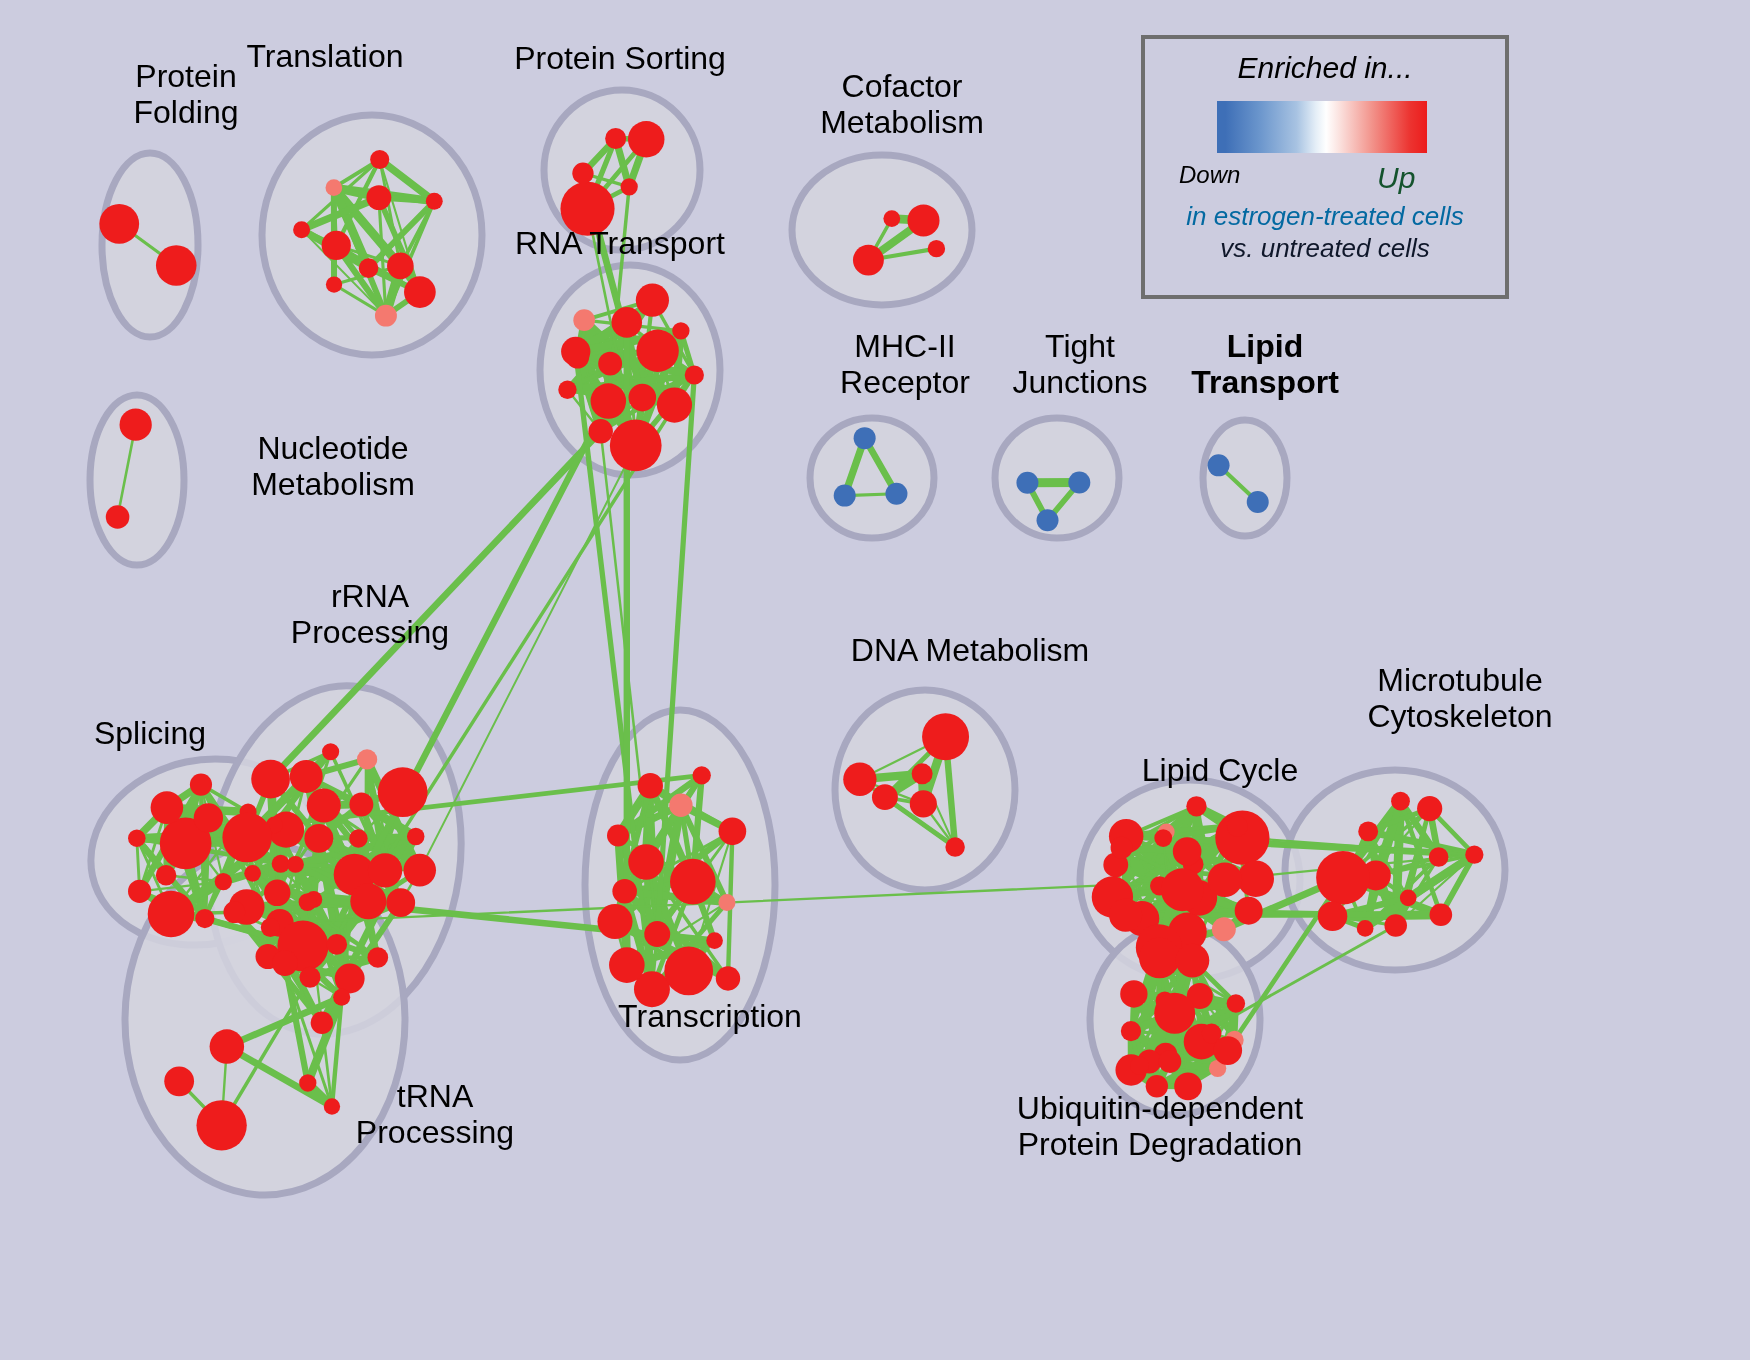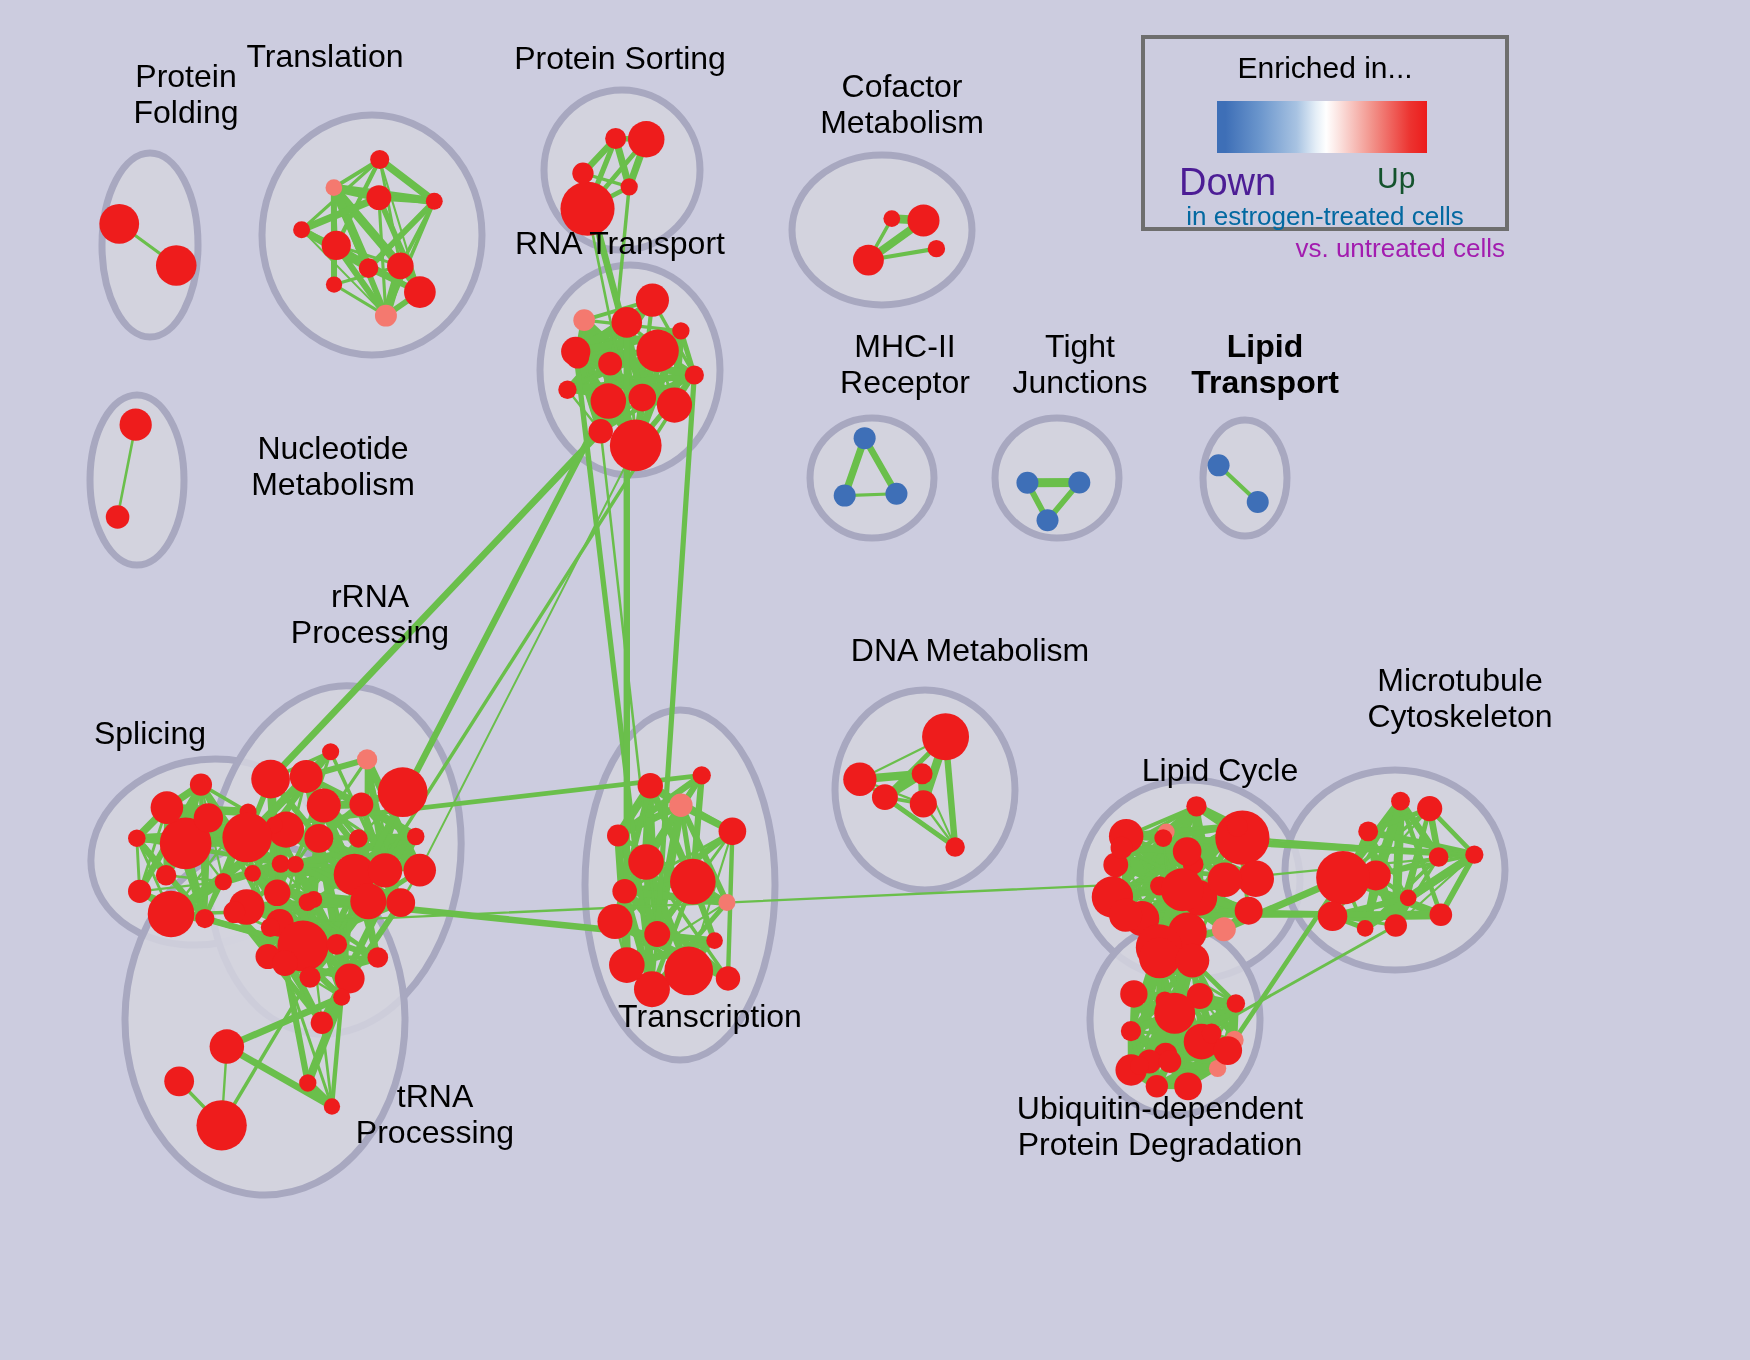--- a/index.html
+++ b/index.html
@@ -19,40 +19,41 @@
     line-height:36px;
     font-weight:400;
     white-space:pre;
     text-align:center;
     pointer-events:none;
   }
   
   #legend{
     position:absolute;
     left:1141px; top:35px;
-    width:368px; height:196px;
+    width:368px; height:264px;
     border:4px solid #6e6e6e;
     background:#ccccdf;
     box-sizing:border-box;
+    font-style:italic;
   }
   #legend-title{
     position:absolute;left:0;right:0;top:12px;
     text-align:center;font-size:30px;color:#000;
   }
   #colorbar{
     position:absolute;left:72px;top:62px;width:210px;height:52px;
     background:linear-gradient(to right,
       #3e6fb7 0%, #3e6fb7 4%, #6a95cc 20%, #a8c3e2 38%,
       #e4eef7 47%, #ffffff 52%, #fbe3e0 58%,
       #f2928a 74%, #ec3330 92%, #ec1c1c 100%);
   }
-  #lbl-down{position:absolute;left:34px;top:122px;font-size:38px;color:#4c1d95;}
+  #lbl-down{position:absolute;left:34px;top:122px;font-size:24px;color:#000000;}
   #lbl-up{position:absolute;left:232px;top:122px;font-size:30px;color:#14532d;}
   #legend-sub1{position:absolute;left:0;right:0;top:162px;text-align:center;font-size:26px;color:#0369a1;}
-  #legend-sub2{position:absolute;left:0;right:0;top:194px;text-align:right;font-size:26px;color:#a21caf;}
+  #legend-sub2{position:absolute;left:0;right:0;top:194px;text-align:center;font-size:26px;color:#0f172a;}
 </style>
 </head>
 <body>
 
 <div id="stage">
 
   <svg id="net" viewBox="0 0 1750 1360" xmlns="http://www.w3.org/2000/svg">
       <g>
         <ellipse cx="150" cy="245" rx="48" ry="92" fill="#d4d4de" fill-opacity="0.85" stroke="#a8a8c0" stroke-width="7"></ellipse>
         <ellipse cx="372" cy="235" rx="110" ry="120" fill="#d4d4de" fill-opacity="0.85" stroke="#a8a8c0" stroke-width="7"></ellipse>

